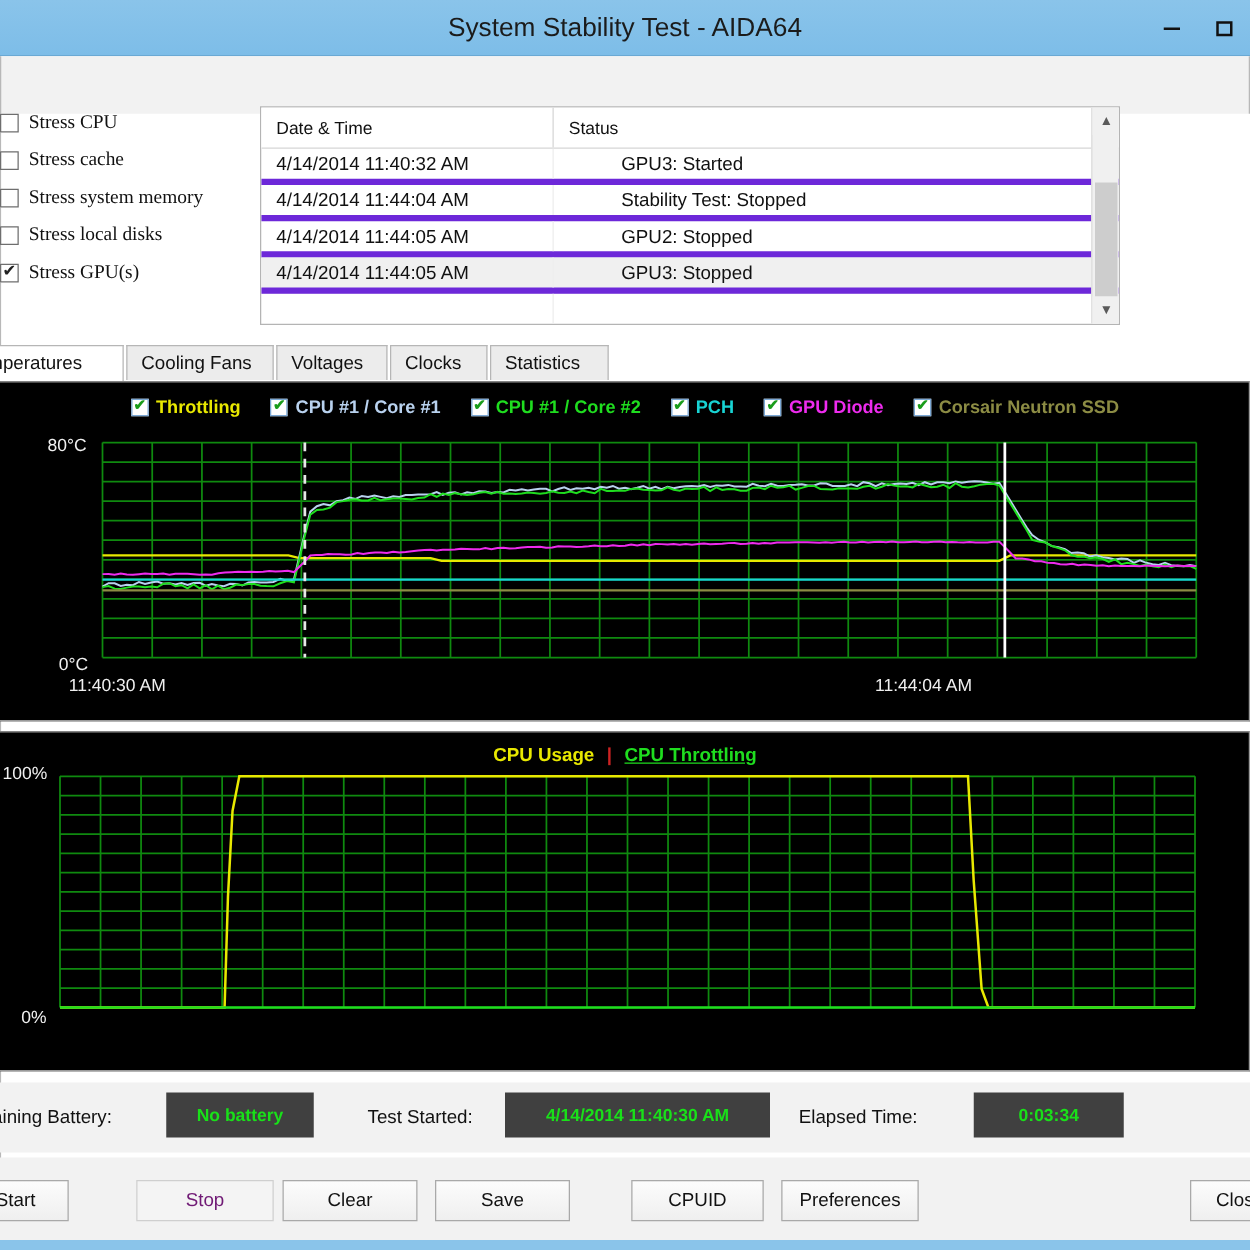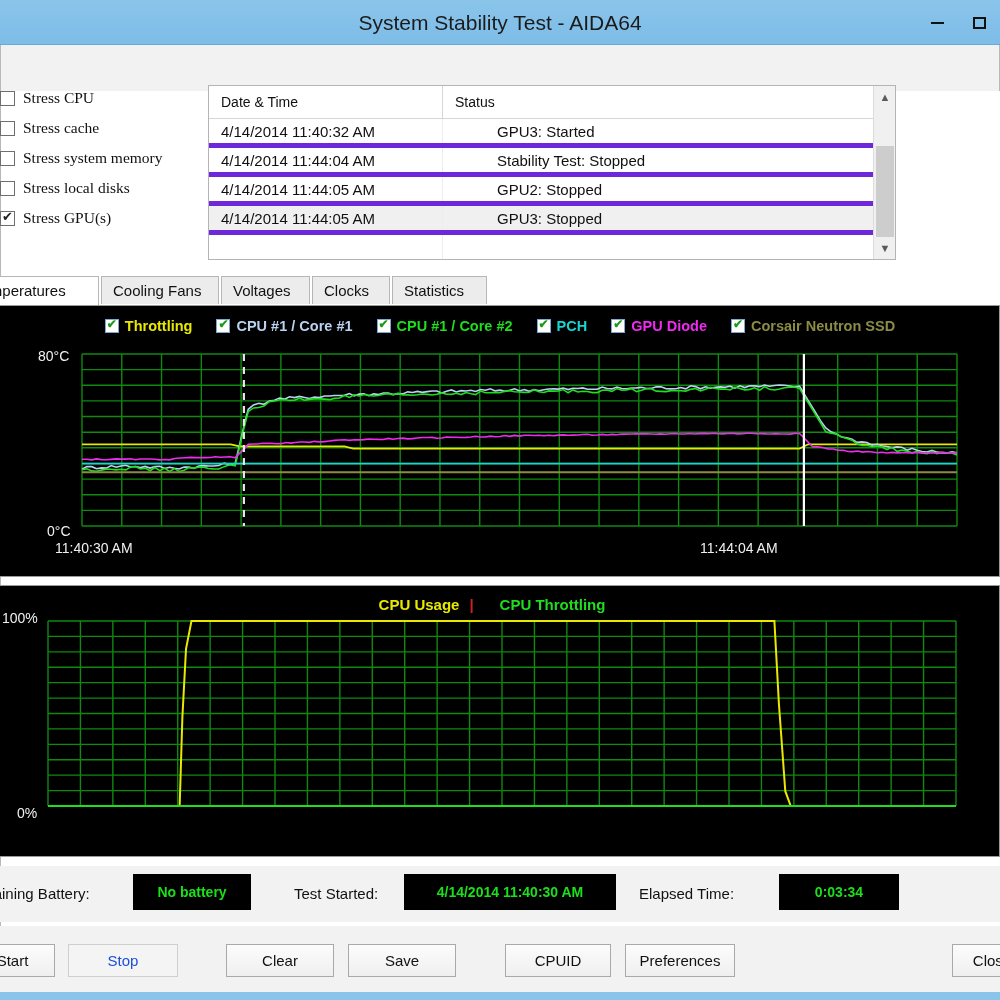--- a/index.html
+++ b/index.html
@@ -140,34 +140,34 @@
     font-size:15px; font-weight:bold;
   }
 
   .axis-txt{ position:absolute; font-size:14px; color:#f0f0f0; white-space:nowrap; }
   .val-txt{ position:absolute; font-size:14.5px; font-weight:bold; white-space:nowrap; }
 
   
   .statusbar{ position:absolute; left:0; top:866px; width:1000px; height:56px; background:#f2f2f2; }
   .st-label{ position:absolute; font-size:15px; color:#111; top:885px; white-space:nowrap; }
   .st-field{
-    position:absolute; top:874px; height:36px; background:#000000;
+    position:absolute; top:874px; height:36px; background:#404040;
     display:flex; align-items:center; justify-content:center;
     font-size:14px; font-weight:bold; color:#19e019; white-space:nowrap;
   }
 
   
   .btnrow{ position:absolute; left:0; top:926px; width:1000px; height:74px; background:#f2f2f2; }
   .btn{
     position:absolute; top:944px; height:33px;
     background:linear-gradient(#fcfcfc,#efefef);
     border:1px solid #a9a9a9; font-size:15px; color:#111;
     display:flex; align-items:center; justify-content:center;
   }
-  .btn.disabled{ color:#1d4ed8; background:#f4f4f4; border-color:#cfcfcf; }
+  .btn.disabled{ color:#701a75; background:#f4f4f4; border-color:#cfcfcf;margin-left:41px; }
 
   .bottom-strip{
     position:absolute; left:0; top:992px; width:1000px; height:8px;
     background:#8ac4ea;
   }
 </style>
 </head>
 <body>
 
 <div class="titlebar">
@@ -329,21 +329,21 @@
   <div class="axis-txt" style="left:55px;top:234px;">11:40:30 AM</div>
   <div class="axis-txt" style="left:700px;top:234px;">11:44:04 AM</div>
   <div class="val-txt" style="left:962px;top:420px;color:#e8e800;">45</div>
   <div class="val-txt" style="left:984px;top:420px;color:#ee2bee;">46</div>
   <div class="val-txt" style="left:962px;top:445px;color:#18d4d4;">34</div>
   <div class="val-txt" style="left:984px;top:445px;color:#b9d2ef;">34</div>
   <div class="val-txt" style="left:984px;top:459px;color:#1fdd1f;">30</div>
 </div>
 
 <div class="graph-cpu">
-  <div class="plot-title" id="cpu-title"><span style="color: rgb(232, 232, 0); margin: 0px 5px;">CPU Usage</span><span style="color: rgb(204, 34, 34); margin: 0px 5px;">|</span><span style="color: rgb(31, 221, 31); margin: 0px 21px;">CPU Throttling</span></div>
+  <div class="plot-title" id="cpu-title"><span style="color: rgb(232, 232, 0); margin: 0px 5px;">CPU Usage</span><span style="color: rgb(204, 34, 34); margin: 0px 5px;">|</span><span style="color: rgb(31, 221, 31); margin: 0px 5px; text-decoration: underline;">CPU Throttling</span></div>
   <svg id="cpu-svg" width="1000" height="272" style="position:absolute;left:0;top:0;">
       <g>
         <line x1="48" y1="35" x2="48" y2="220" stroke="#0f8a0f" stroke-width="1.4"></line>
         <line x1="80.42857142857143" y1="35" x2="80.42857142857143" y2="220" stroke="#0f8a0f" stroke-width="1.4"></line>
         <line x1="112.85714285714286" y1="35" x2="112.85714285714286" y2="220" stroke="#0f8a0f" stroke-width="1.4"></line>
         <line x1="145.28571428571428" y1="35" x2="145.28571428571428" y2="220" stroke="#0f8a0f" stroke-width="1.4"></line>
         <line x1="177.71428571428572" y1="35" x2="177.71428571428572" y2="220" stroke="#0f8a0f" stroke-width="1.4"></line>
         <line x1="210.14285714285714" y1="35" x2="210.14285714285714" y2="220" stroke="#0f8a0f" stroke-width="1.4"></line>
         <line x1="242.57142857142858" y1="35" x2="242.57142857142858" y2="220" stroke="#0f8a0f" stroke-width="1.4"></line>
         <line x1="275" y1="35" x2="275" y2="220" stroke="#0f8a0f" stroke-width="1.4"></line>

